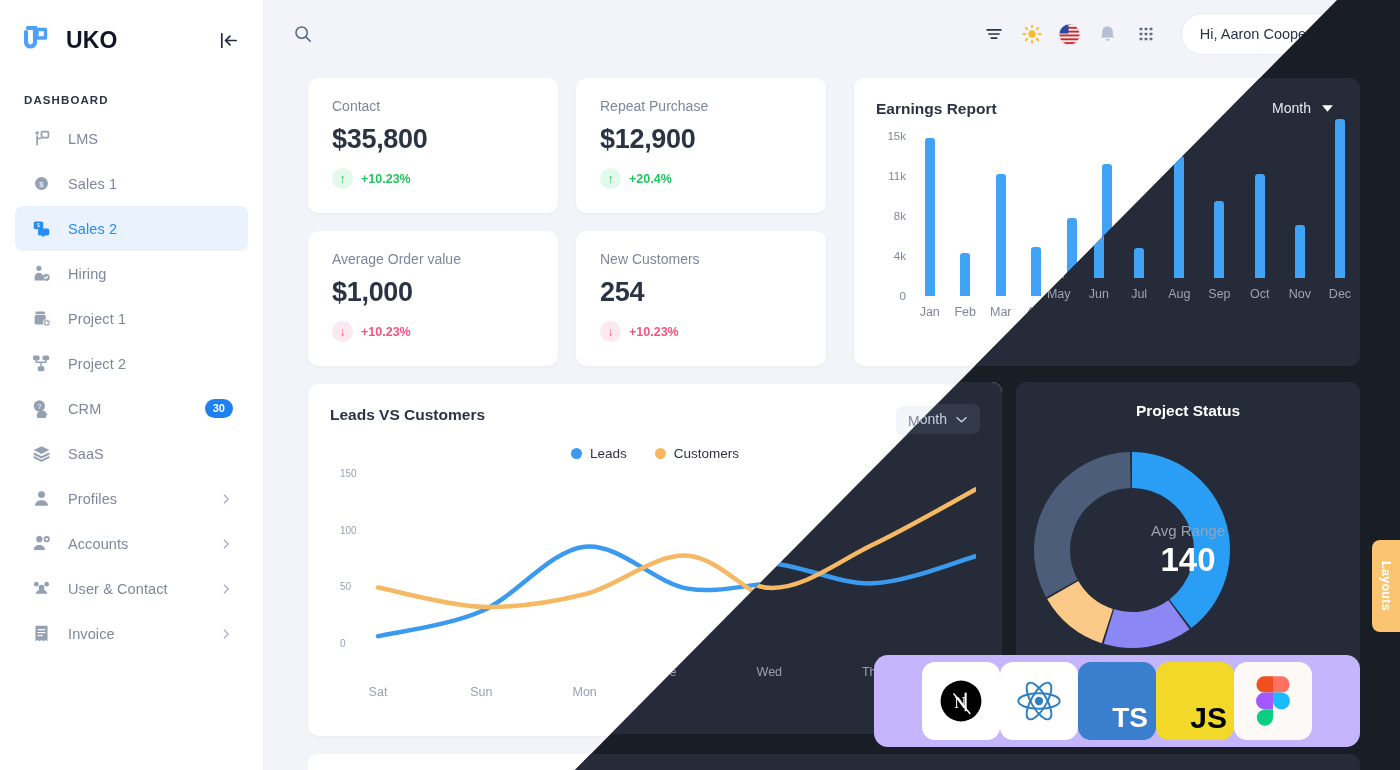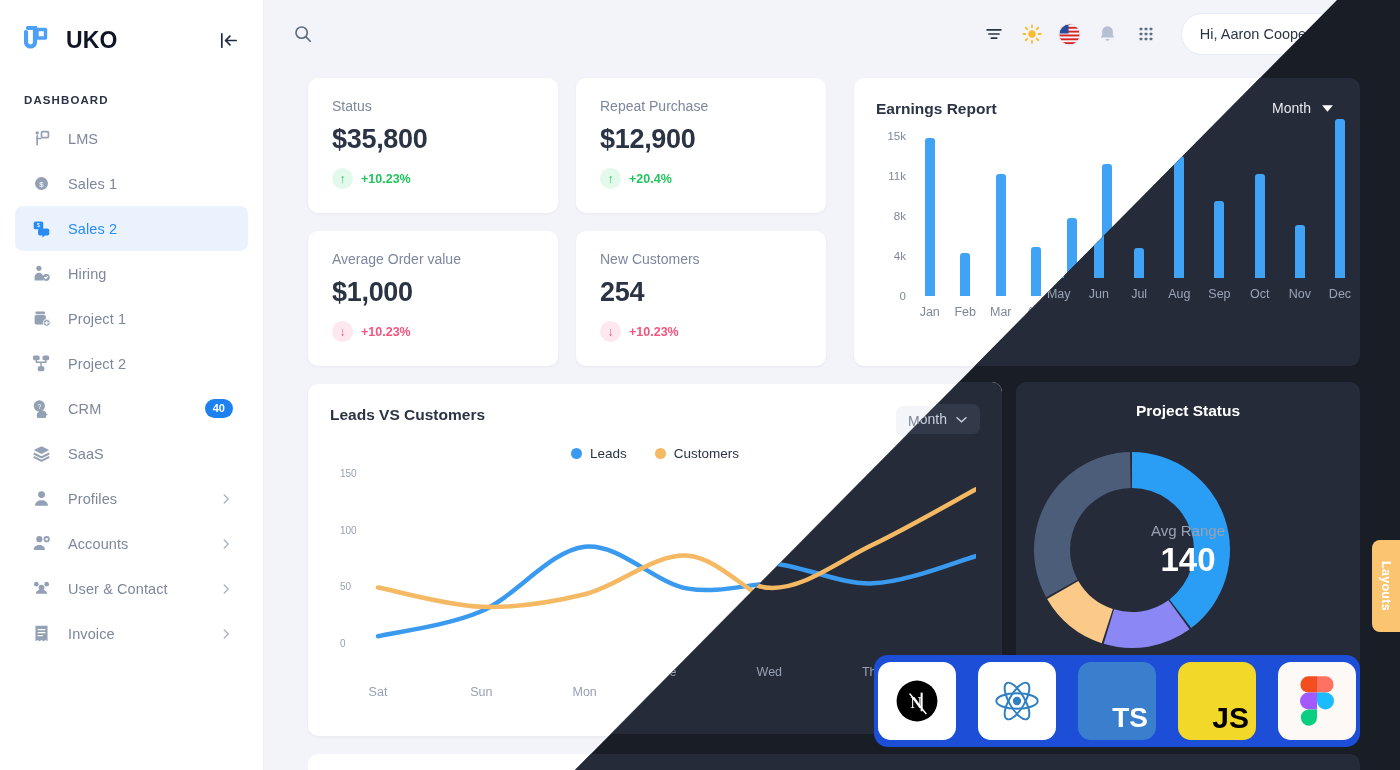--- a/index.html
+++ b/index.html
@@ -127,22 +127,22 @@
   }
   #dark-overlay .dbg { position: absolute; inset: 0; background: #181d26; }
   #dark-overlay .inner { position: absolute; inset: 0; }
 
   
   .dk { position: absolute; }
   .dk-card { background: #252b38; border-radius: 10px; }
 
   
   #logos { position: absolute; left: 874px; top: 655px; width: 486px; height: 92px;
-    background: #1d4ed8; border-radius: 14px; display: flex; align-items: center;
-    justify-content: center; gap: 22px; z-index: 30; }
+    background: #c4b5fd; border-radius: 14px; display: flex; align-items: center;
+    justify-content: center; gap: 0; z-index: 30; }
   .logo { width: 78px; height: 78px; border-radius: 13px; display: flex;
     align-items: center; justify-content: center; font-weight: 800; }
 
   
   #layouts-tab { position: absolute; right: 0; top: 540px; width: 28px; height: 92px;
     background: #fbc470; border-radius: 8px 0 0 8px; display: flex; align-items: center;
     justify-content: center; z-index: 40; cursor: pointer; }
   #layouts-tab span { writing-mode: vertical-rl; font-size: 12.5px; color: #fff;
     font-weight: 600; letter-spacing: .3px; }
 </style>
@@ -241,21 +241,21 @@
 
     <div class="nav-item">
       <span class="ic">
         <svg viewBox="0 0 22 22" width="19" height="19">
             <circle cx="8.5" cy="8" r="6.5" fill="currentColor"></circle>
             <text x="8.5" y="11" font-size="8" fill="#fff" text-anchor="middle" font-family="Liberation Sans">?</text>
             <path d="M11 13.5a5.5 5.5 0 1 0 5.5 5.5l2-1.2-1.6-.4A5.5 5.5 0 0 0 11 13.5z" fill="currentColor"></path>
           </svg>
       </span>
       <span class="lb">CRM</span>
-      <span class="badge">40</span>
+      <span class="badge">30</span>
     </div>
 
     <div class="nav-item">
       <span class="ic">
         <svg viewBox="0 0 22 22" width="19" height="19">
             <path d="M11 2.5 20 7l-9 4.5L2 7z" fill="currentColor"></path>
             <path d="M2 11l9 4.5L20 11" fill="none" stroke="currentColor" stroke-width="2.3" stroke-linejoin="round"></path>
             <path d="M2 15l9 4.5L20 15" fill="none" stroke="currentColor" stroke-width="2.3" stroke-linejoin="round"></path>
           </svg>
       </span>
@@ -410,21 +410,21 @@
       </span>
     </div>
   </div>
 </div>
 
 <div id="main">
   <div class="grid">
     <div class="col-left">
       <div class="stats">
         <div class="stat">
-          <div class="t">Status</div>
+          <div class="t">Contact</div>
           <div class="v">$35,800</div>
           <div class="d">
             <span class="pill up">↑</span>
             <span class="pct up">+10.23%</span>
           </div>
         </div>
         <div class="stat">
           <div class="t">Repeat Purchase</div>
           <div class="v">$12,900</div>
           <div class="d">

